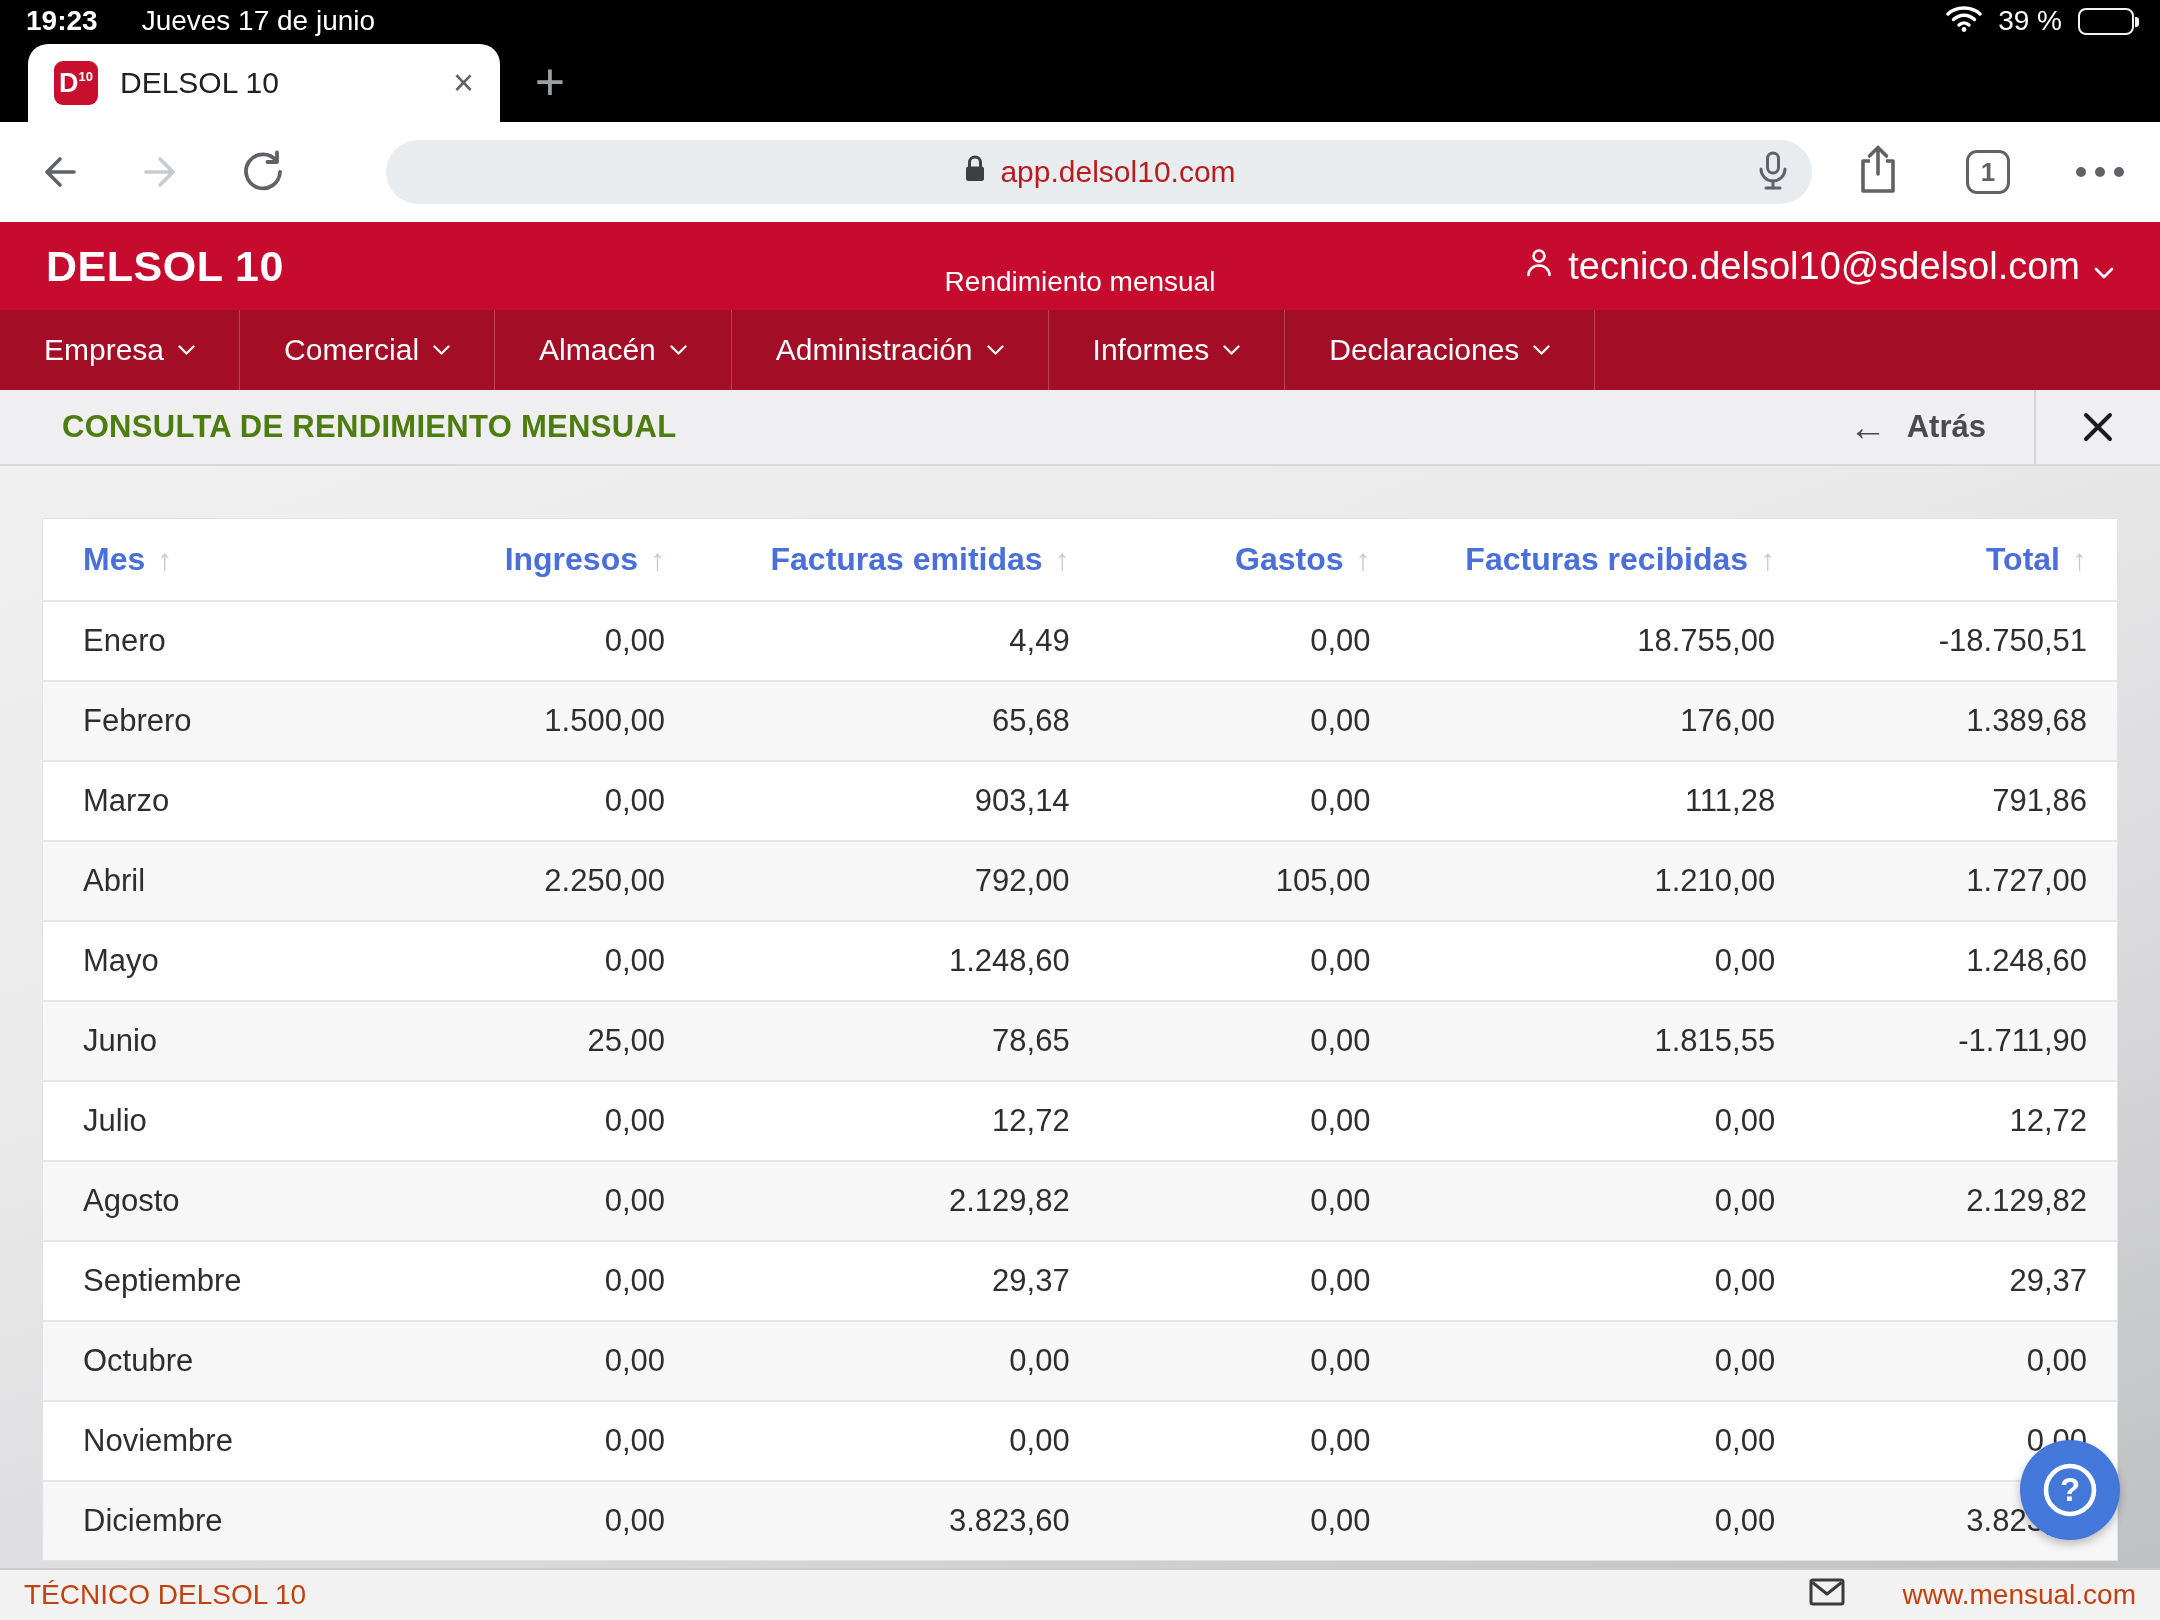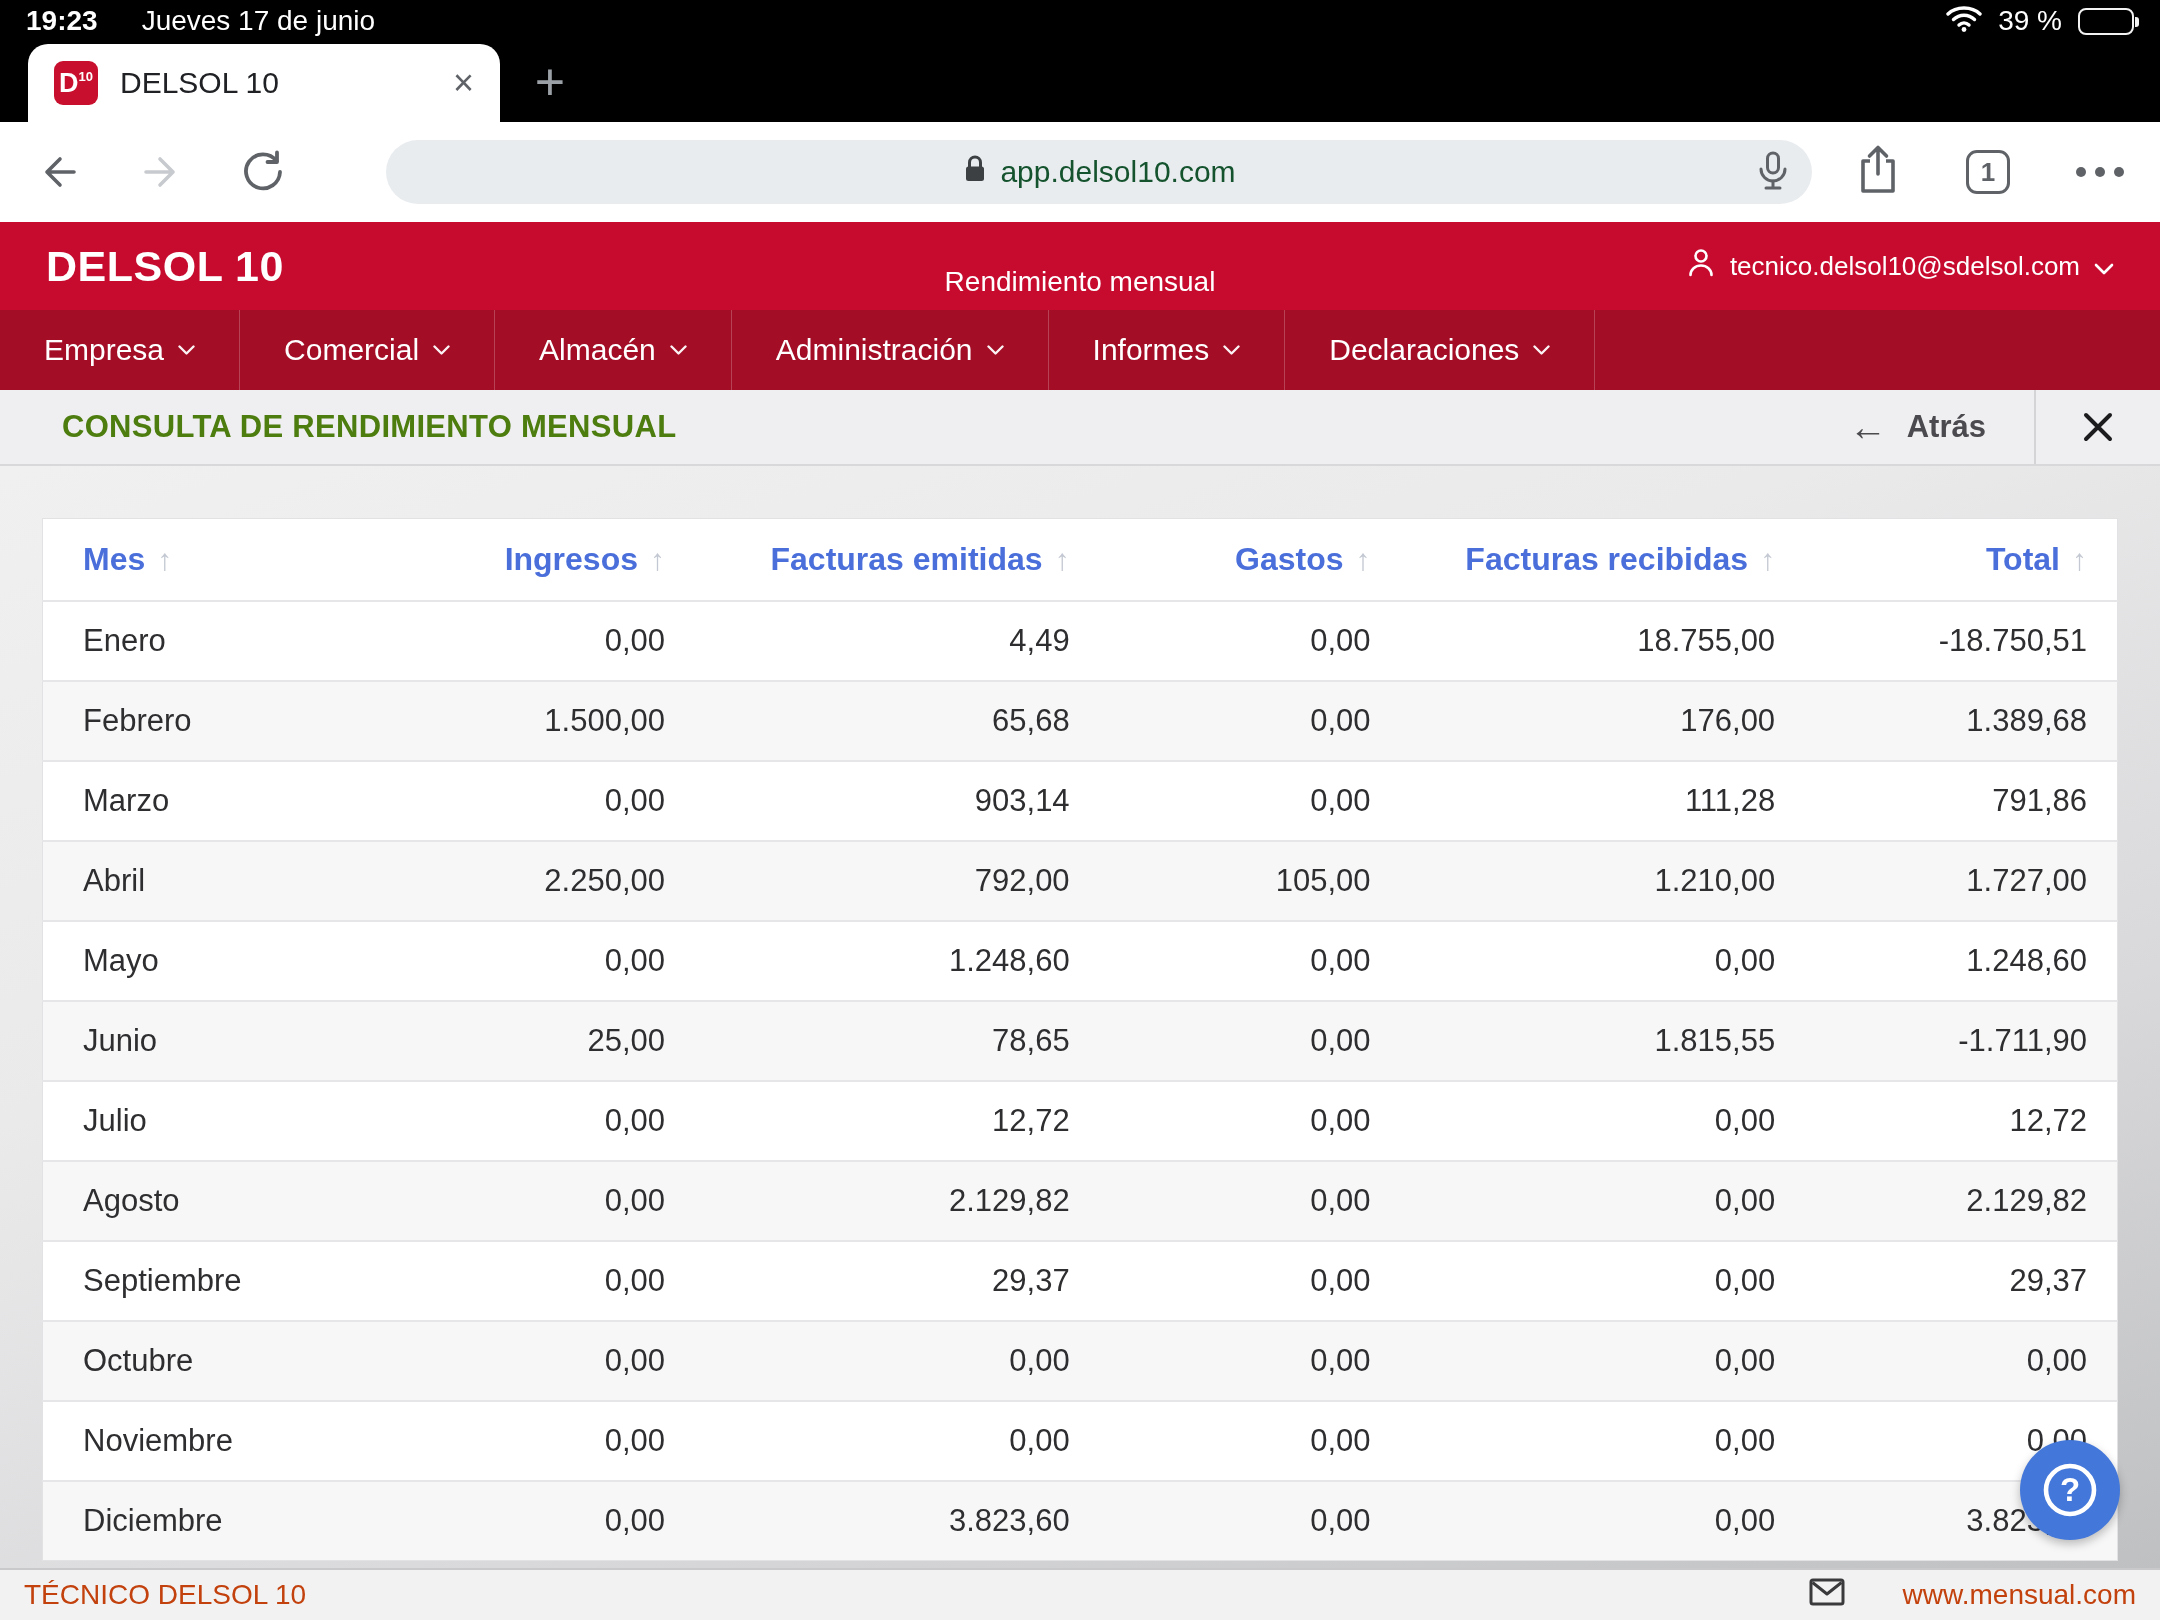--- a/index.html
+++ b/index.html
@@ -30,35 +30,35 @@
   .tab-title { margin-left:22px; font-size:30px; color:#202124; flex:1; }
   .tab-close { color:#5f6368; font-size:36px; line-height:1; }
   .new-tab { width:100px; height:80px; display:flex; align-items:center; justify-content:center;
              color:#9aa0a6; font-size:52px; font-weight:300; }
 
   
   .toolbar { height:100px; background:#fff; display:flex; align-items:center; padding:0 36px; }
   .nav-ico { margin-right:56px; display:flex; align-items:center; }
   .url-pill { flex:1; height:64px; background:#e9ecef; border-radius:34px; margin:0 44px;
               position:relative; display:flex; align-items:center; justify-content:center;
-              gap:12px; font-size:30px; color:#14532d; }
+              gap:12px; font-size:30px; color:#b91c1c; }
   .mic-wrap { position:absolute; right:22px; top:10px; }
   .tb-right { display:flex; align-items:center; gap:66px; }
   .tab-count { width:44px; height:44px; border:3.5px solid #5f6368; border-radius:11px;
                display:flex; align-items:center; justify-content:center; font-size:26px;
                font-weight:700; color:#5f6368; }
   .dots { display:flex; gap:9px; }
   .dots i { width:10px; height:10px; border-radius:50%; background:#5f6368; }
 
   
   .app-header { height:88px; background:#c60b2f; display:flex; align-items:center;
                 padding:0 46px; color:#fff; position:relative; }
   .logo { font-size:43px; font-weight:800; letter-spacing:.5px; }
   .header-title { position:absolute; left:50%; transform:translateX(-50%); font-size:28px;margin-top:32px; }
-  .account { margin-left:auto; display:flex; align-items:center; gap:14px; font-size:26px; }
+  .account { margin-left:auto; display:flex; align-items:center; gap:14px; font-size:38px; }
 
   
   .nav-bar { height:80px; background:#a30d26; display:flex; color:#fff; }
   .nav-item { display:flex; align-items:center; gap:14px; padding:0 44px; font-size:30px;
               border-right:1px solid rgba(255,255,255,.22); cursor:default; }
 
   
   .page-title-bar { height:76px; background:#efeff1; border-bottom:2px solid #d8d8da;
                     display:flex; align-items:stretch; }
   .page-title { font-size:31px; font-weight:700; color:#4d7c0f; letter-spacing:.3px;

